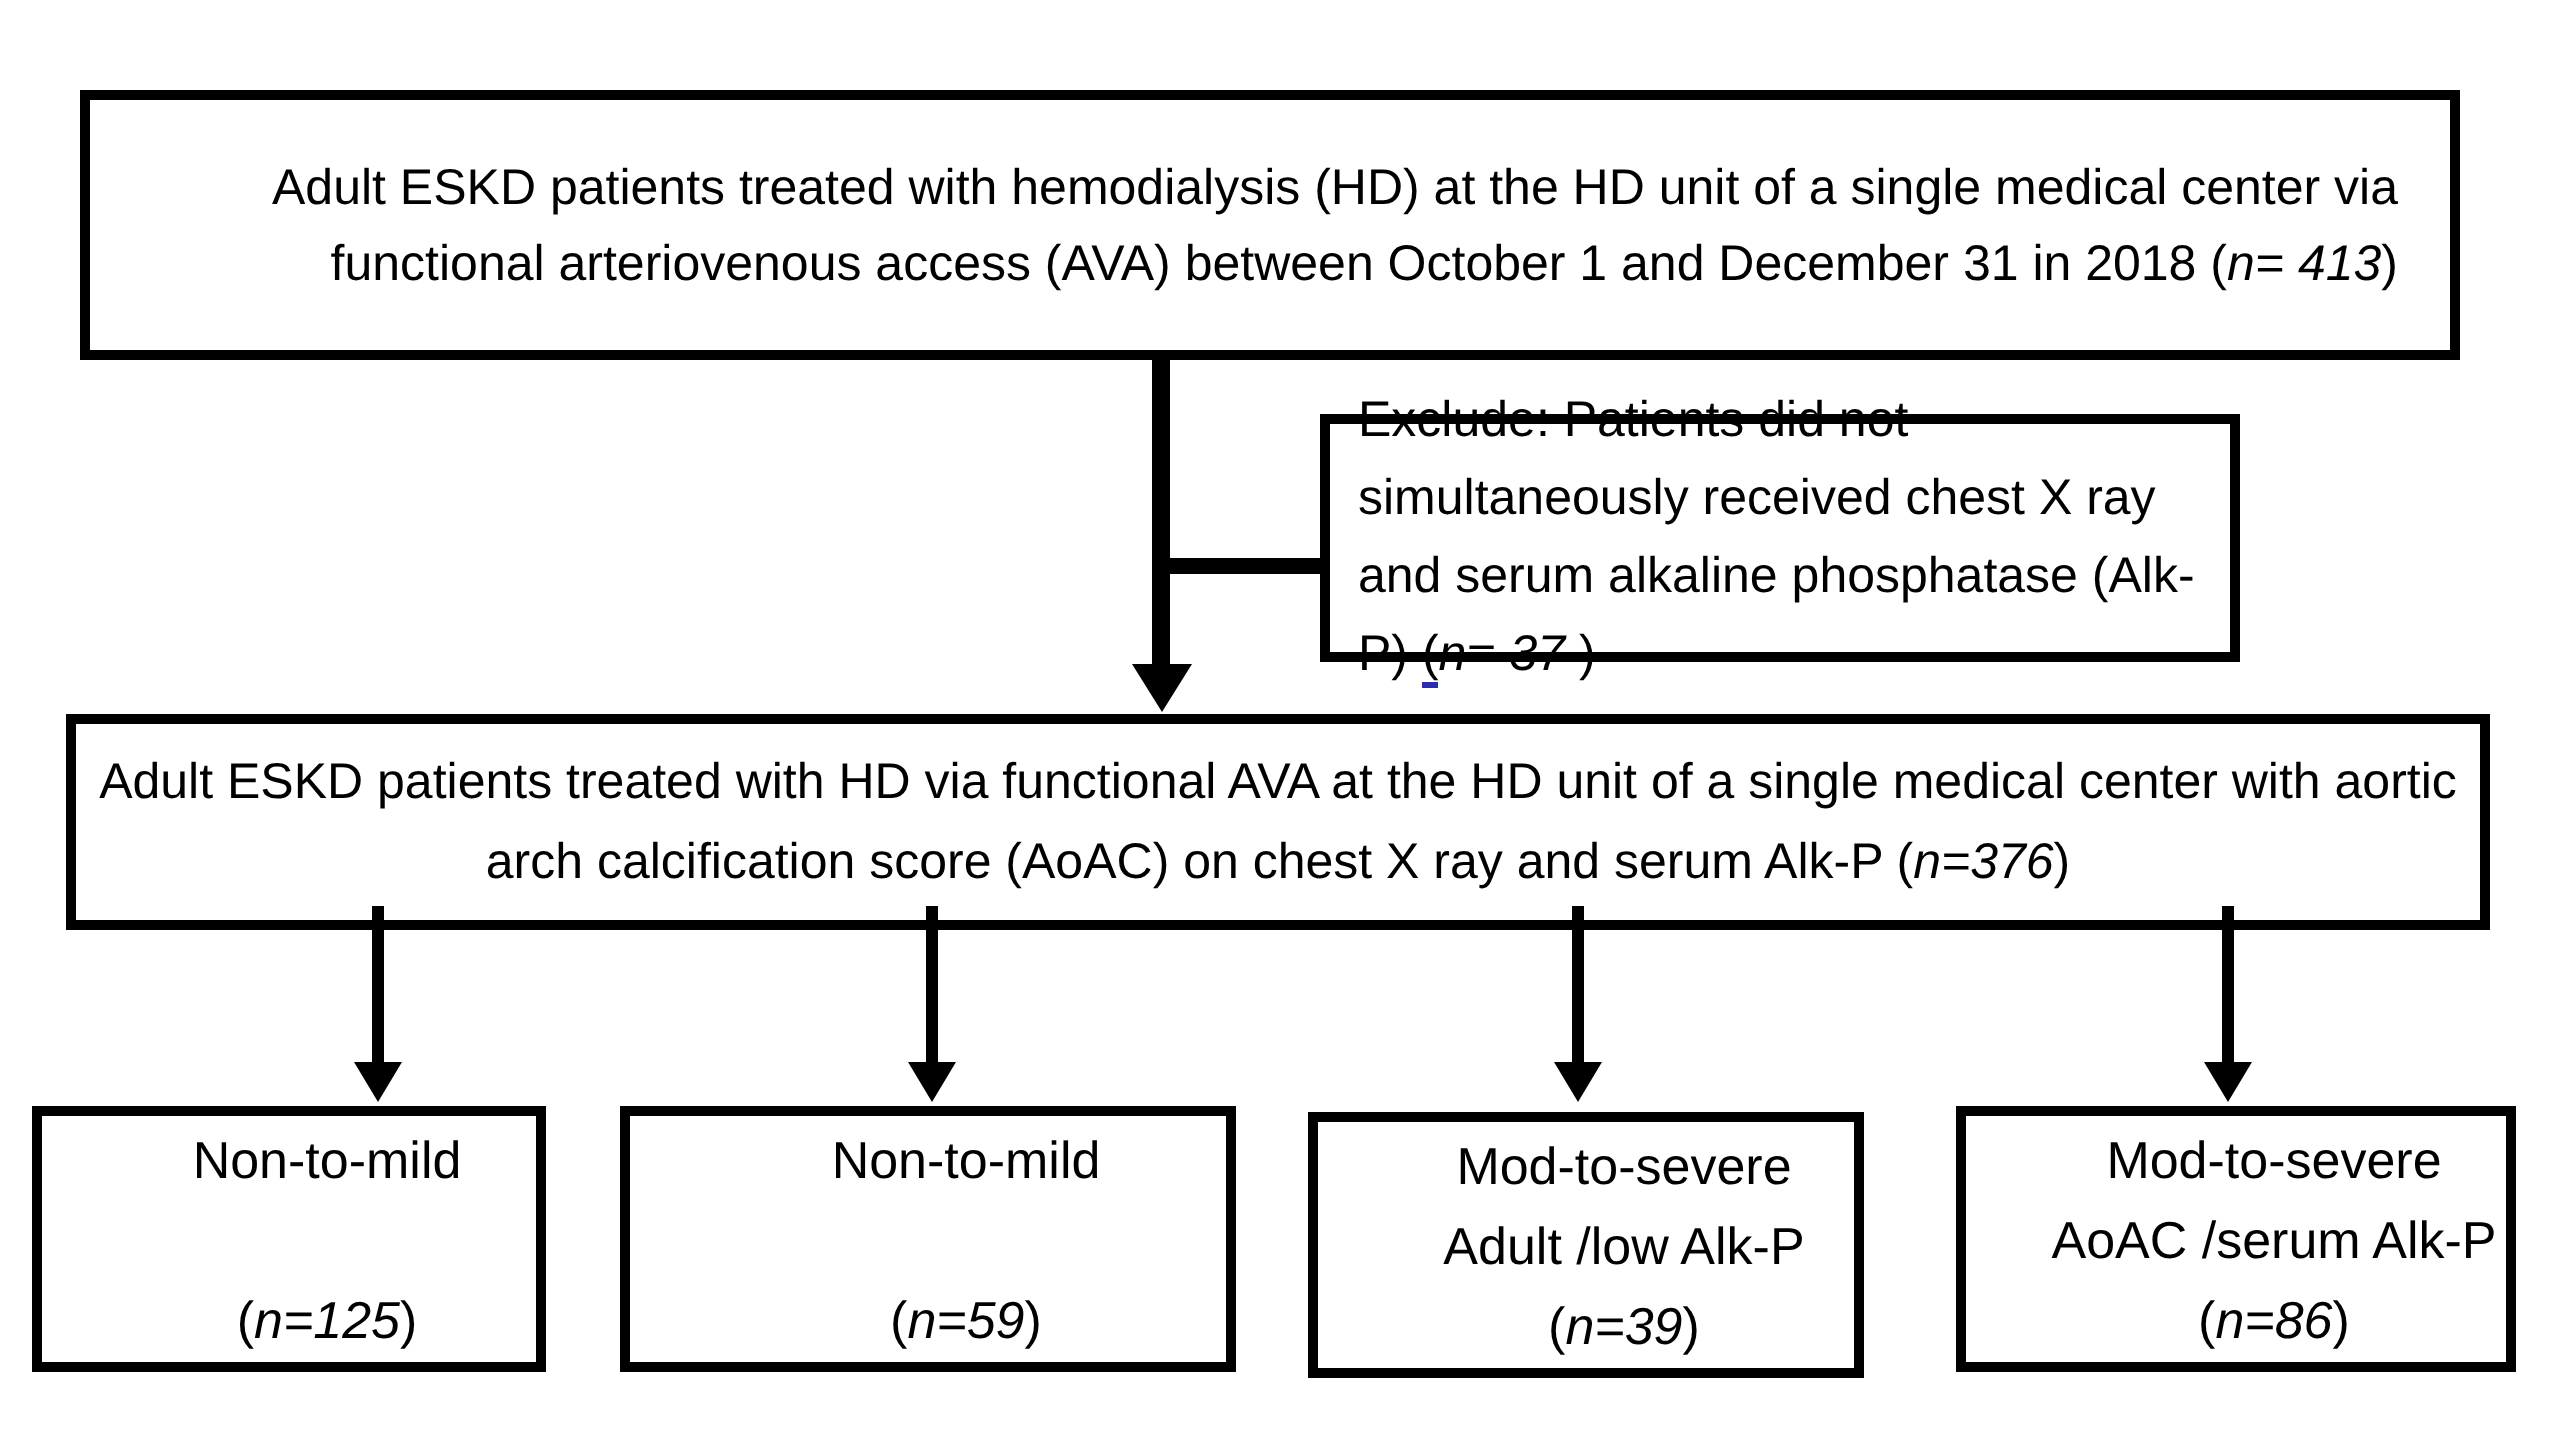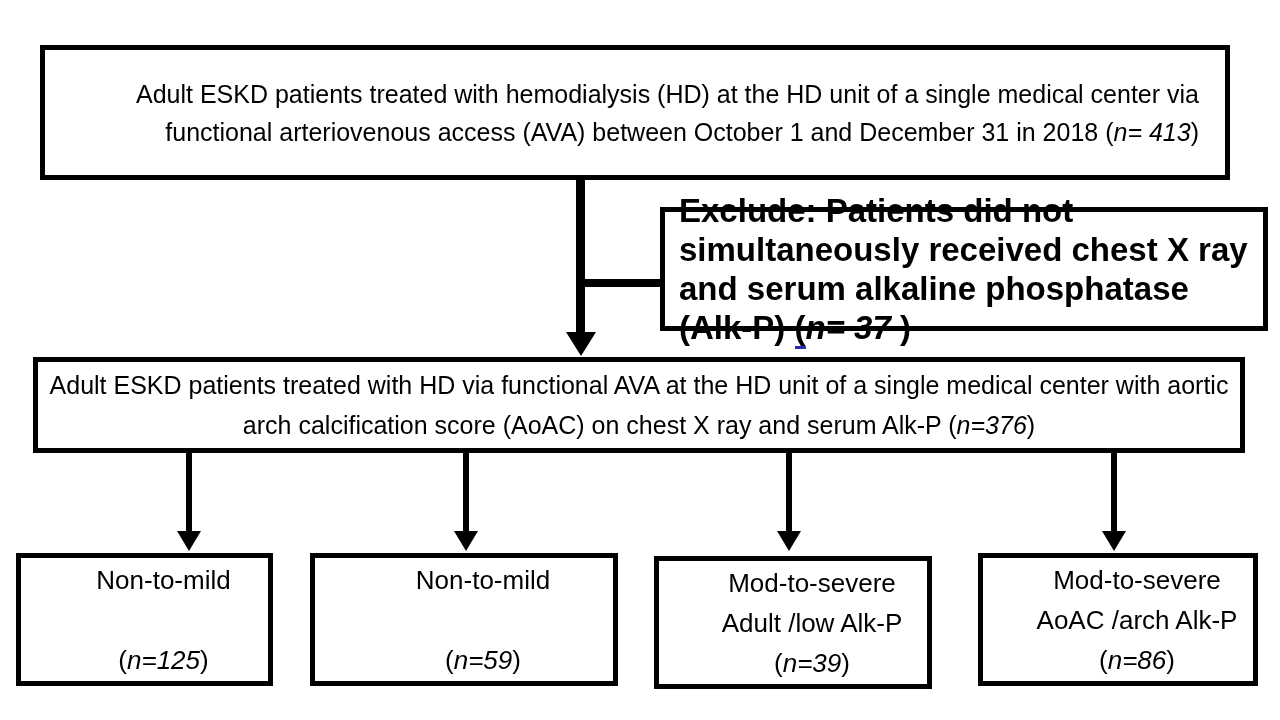--- a/index.html
+++ b/index.html
@@ -25,26 +25,26 @@
     align-items: center;
     justify-content: center;
     text-align: center;
   }
   .fbox .inner { width: 100%; }
   .top-box {
     left: 40px; top: 45px; width: 1190px; height: 135px;
     font-size: 25px; line-height: 38px; padding: 0 26px; text-align: right;
   }
   .exclude-box {
-    left: 660px; top: 207px; width: 608px; height: 124px;
-    font-size: 33px; line-height: 39px;
-    text-align: left; justify-content: flex-start; padding: 0 14px; font-weight: bold;
+    left: 660px; top: 207px; width: 460px; height: 124px;
+    font-size: 25px; line-height: 39px;
+    text-align: left; justify-content: flex-start; padding: 0 14px;
   }
   .middle-box {
-    left: 33px; top: 357px; width: 1212px; height: 96px;
+    left: 33px; top: 357px; width: 1212px; height: 108px;
     font-size: 25px; line-height: 40px; padding: 0 10px;
   }
   .outcome-box {
     top: 553px; height: 133px;
     font-size: 26px; line-height: 40px; padding-left: 38px;
   }
   .ob-1 { left: 16px;  width: 257px; }
   .ob-2 { left: 310px; width: 308px; }
   .ob-3 { left: 654px; width: 278px; top: 556px; }
   .ob-4 { left: 978px; width: 280px; }
@@ -125,18 +125,18 @@
     <div class="inner">
       <span>Mod-to-severe</span><br>
       <span>Adult /low Alk-P</span><br>
       <span>(</span><span class="n-italic">n=39</span><span>)</span>
     </div>
   </div>
 
   <div class="fbox outcome-box ob-4">
     <div class="inner">
       <span>Mod-to-severe</span><br>
-      <span>AoAC /arch Alk-P</span><br>
+      <span>AoAC /serum Alk-P</span><br>
       <span>(</span><span class="n-italic">n=86</span><span>)</span>
     </div>
   </div>
 
 </div>
 
 </body></html>

